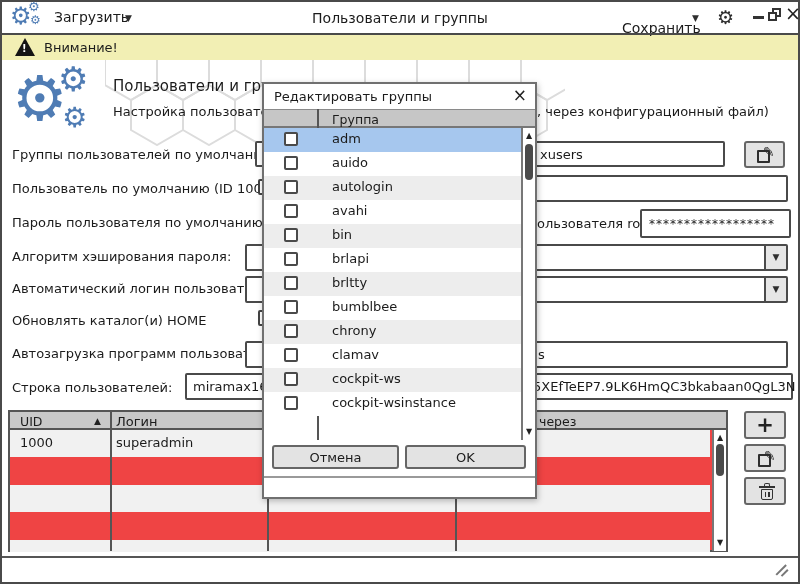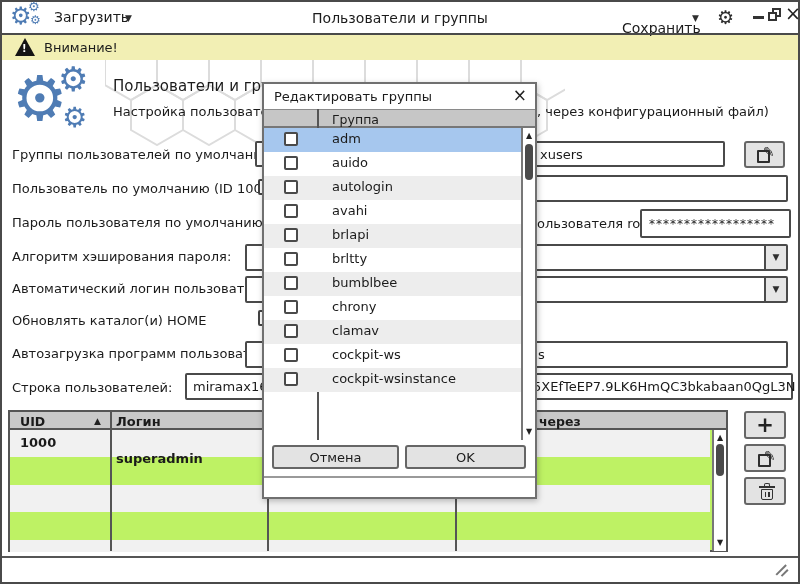--- a/index.html
+++ b/index.html
@@ -138,39 +138,39 @@
 
   <div class="abs inputbox" style="left:245px;top:341px;width:543px;height:27px;">
     <span class="abs nw" style="left:291px;top:4px;font-size:13px;">s</span>
   </div>
 
   <div class="abs inputbox" style="left:185px;top:373px;width:608px;height:27px;">
     <span class="abs nw" style="left:6px;top:4px;font-size:13px;">miramax166:10</span>
     <span class="abs nw" style="left:346px;top:4px;font-size:13px;">5XEfTeEP7.9LK6HmQC3bkabaan0QgL3N</span>
   </div>
 
-  <div class="abs" style="left:8px;top:410px;width:720px;height:142px;border:2px solid #555;background:#bef264;font-weight:bold;">
+  <div class="abs" style="left:8px;top:410px;width:720px;height:142px;border:2px solid #555;background:#ef4444;">
 
     <div class="abs" style="left:0;top:0;width:716px;height:18px;background:#c9c9c9;border-bottom:2px solid #555;">
       <span class="abs nw" style="left:10px;top:2px;font-size:12.5px;">UID</span>
       <span class="abs" style="left:84px;top:4px;font-size:9px;color:#222;">▲</span>
       <span class="abs nw" style="left:106px;top:2px;font-size:13px;">Логин</span>
       <span class="abs nw" style="left:529px;top:2px;font-size:12.5px;">через</span>
     </div>
 
     <div class="stripe" style="top:18px;height:27px;width:700px;"></div>
     <div class="stripe" style="top:73px;height:27px;width:700px;"></div>
     <div class="stripe" style="top:128px;height:12px;width:700px;"></div>
 
     <div class="vdiv" style="left:100px;top:0;height:139px;"></div>
     <div class="vdiv" style="left:257px;top:0;height:139px;"></div>
     <div class="vdiv" style="left:445px;top:0;height:139px;"></div>
 
     <span class="abs nw" style="left:10px;top:23px;font-size:13px;">1000</span>
-    <span class="abs nw" style="left:106px;top:23px;font-size:13px;margin-top:16px;">superadmin</span>
+    <span class="abs nw" style="left:106px;top:23px;font-size:13px;">superadmin</span>
 
     <div class="abs scroll" style="left:702px;top:18px;width:14px;height:121px;">
       <span class="sarrow" style="top:1px;">▲</span>
       <div class="thumb" style="top:14px;height:32px;left:2px;"></div>
       <span class="sarrow" style="bottom:1px;">▼</span>
     </div>
   </div>
 
   <div class="abs btn" style="left:744px;top:411px;width:42px;height:28px;">
     <span style="font-size:21px;font-weight:bold;color:#222;line-height:1;">+</span>
@@ -219,20 +219,24 @@
       <div class="grow">
           <span class="gcb"></span>
           <span class="gname">autologin</span>
         </div>
       <div class="grow">
           <span class="gcb"></span>
           <span class="gname">avahi</span>
         </div>
       <div class="grow">
           <span class="gcb"></span>
+          <span class="gname">bin</span>
+        </div>
+      <div class="grow">
+          <span class="gcb"></span>
           <span class="gname">brlapi</span>
         </div>
       <div class="grow">
           <span class="gcb"></span>
           <span class="gname">brltty</span>
         </div>
       <div class="grow">
           <span class="gcb"></span>
           <span class="gname">bumblbee</span>
         </div>

